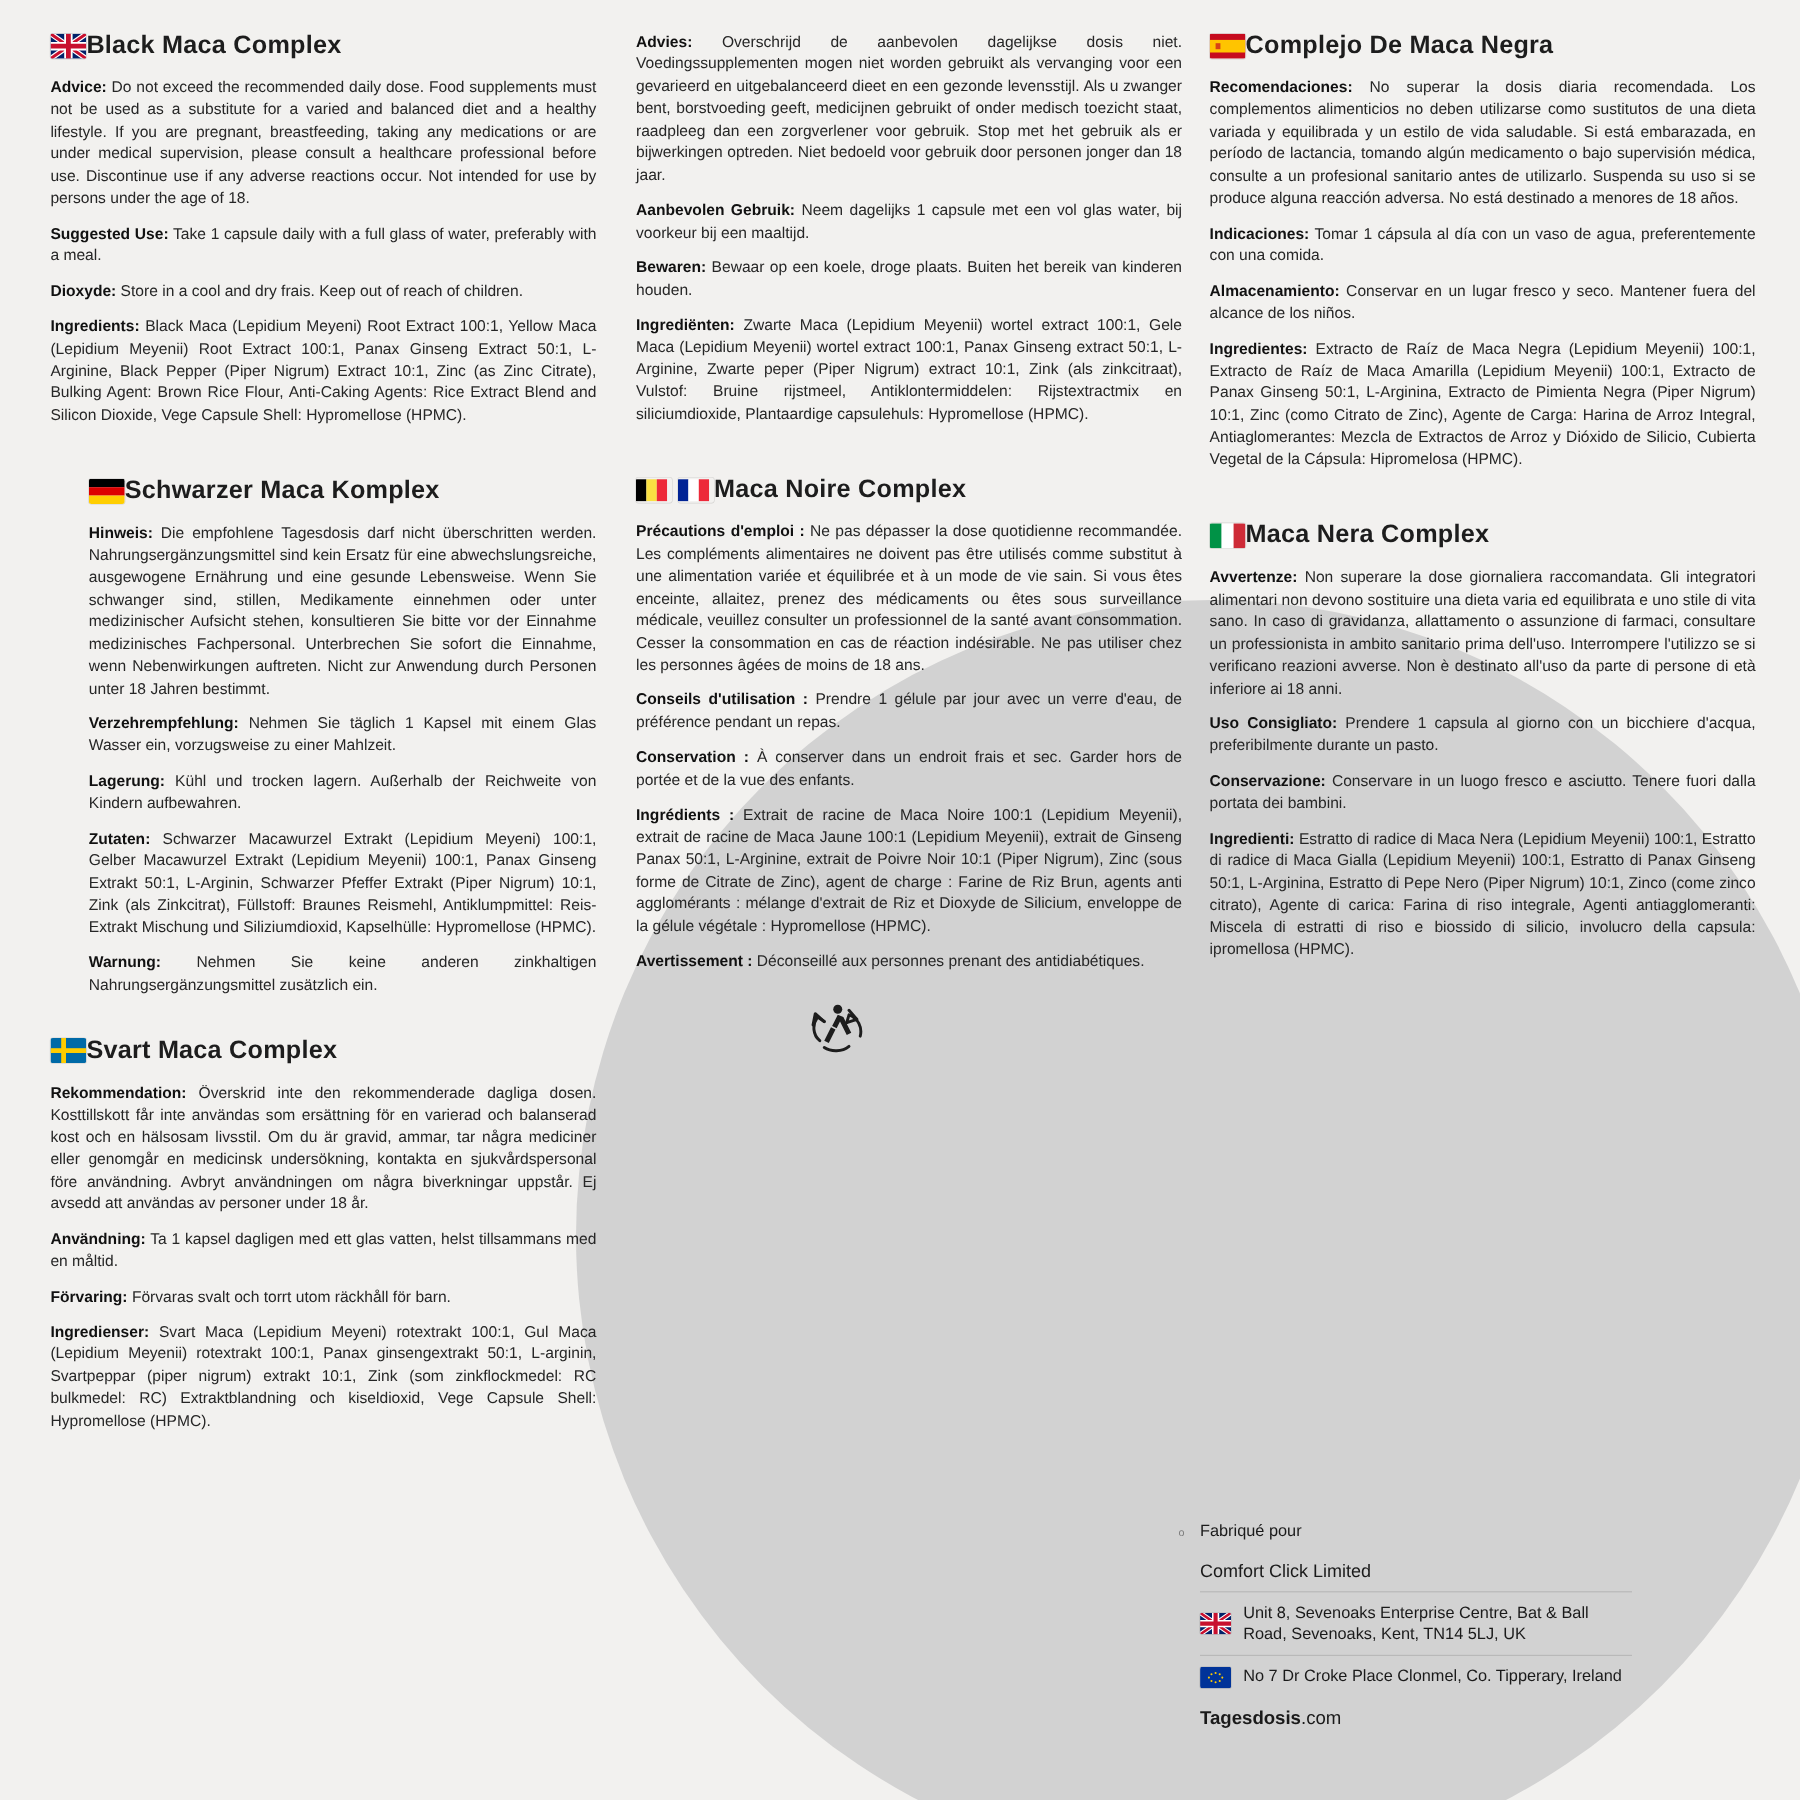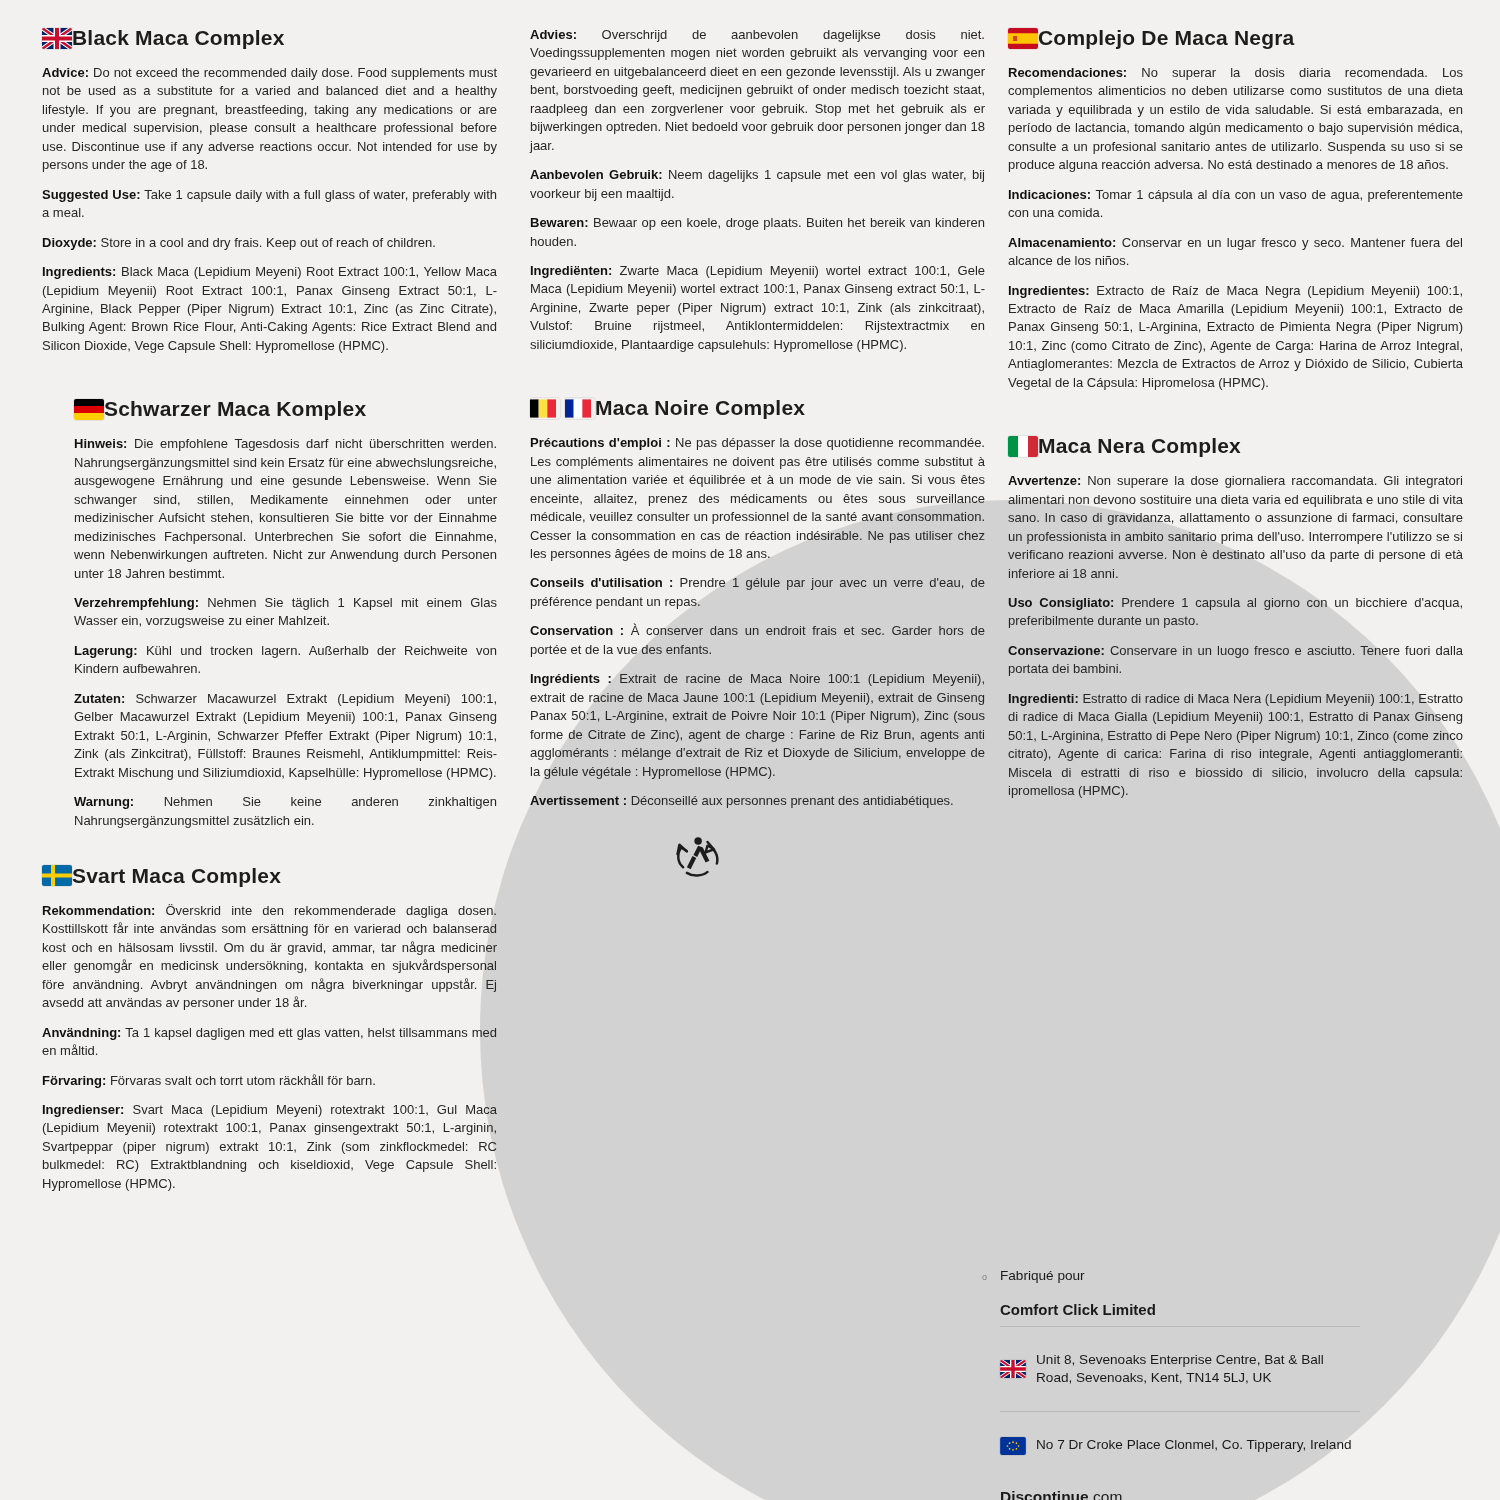--- a/index.html
+++ b/index.html
@@ -72,24 +72,24 @@
   
   .manufacturer{
     position:absolute;
     left:1000px;top:1268px;
     width:360px;
     z-index:3;
     font-size:13.6px;
     color:#1a1a1a;
   }
   .manufacturer .m-top{margin-bottom:18px;}
-  .manufacturer .m-company{font-weight:bold;font-size:15px;margin-bottom:8px;}
+  .manufacturer .m-company{font-weight:normal;font-size:15px;margin-bottom:8px;}
   .addr{
     display:flex;gap:10px;align-items:center;
-    padding:24px 0;
+    padding:8px 0;
     border-top:1px solid #b9b9b9;
     line-height:1.34;
   }
   .addr:last-of-type{border-bottom:1px solid #b9b9b9;}
   .addr .flag{width:26px;height:18px;}
   .brand{margin-top:9px;font-size:15.5px;}
   .brand b{font-weight:bold;}
   .tiny-dot{
     position:absolute;left:-18px;top:4px;
     font-size:9px;color:#7d7d7d;
@@ -283,16 +283,16 @@
               <circle cx="11" cy="13.8" r="1"></circle>
             <circle cx="8.5" cy="10.5" r="1"></circle>
               <circle cx="11" cy="7.2" r="1"></circle>
           </g>
         </svg>
       </span>
       <span>No 7 Dr Croke Place Clonmel, Co. Tipperary, Ireland</span>
     </div>
 
     <div class="brand">
-      <b>Discontinue</b><span>.com</span>
+      <b>Tagesdosis</b><span>.com</span>
     </div>
   </div>
 </div>
 
 </body></html>

